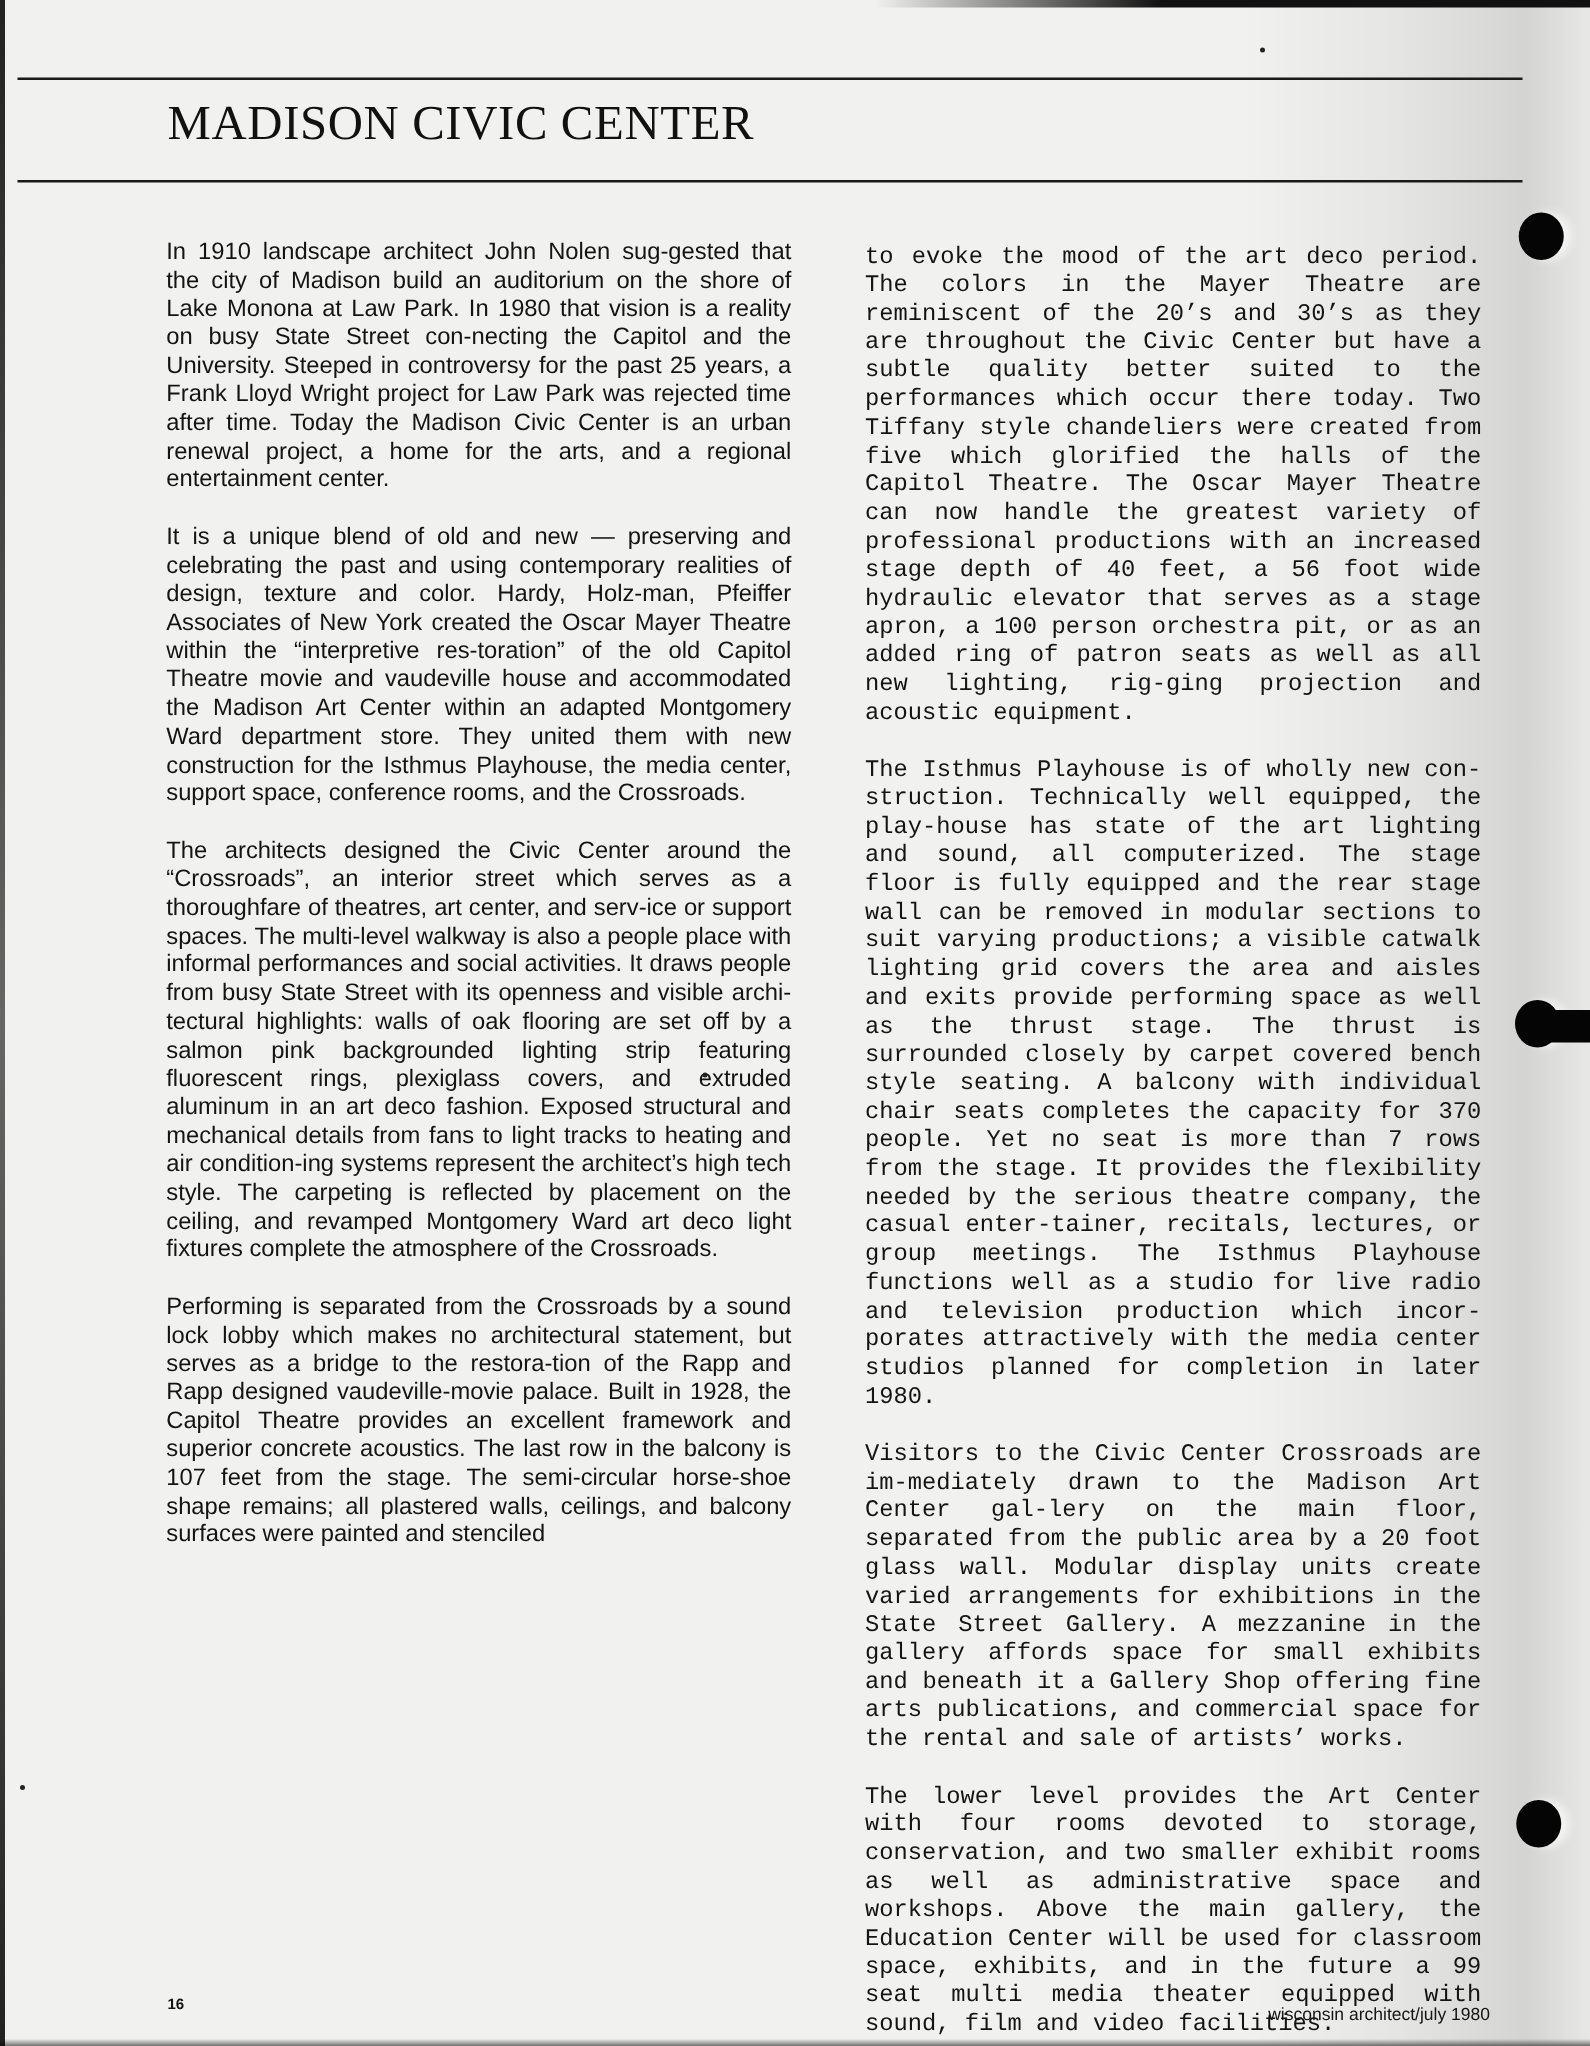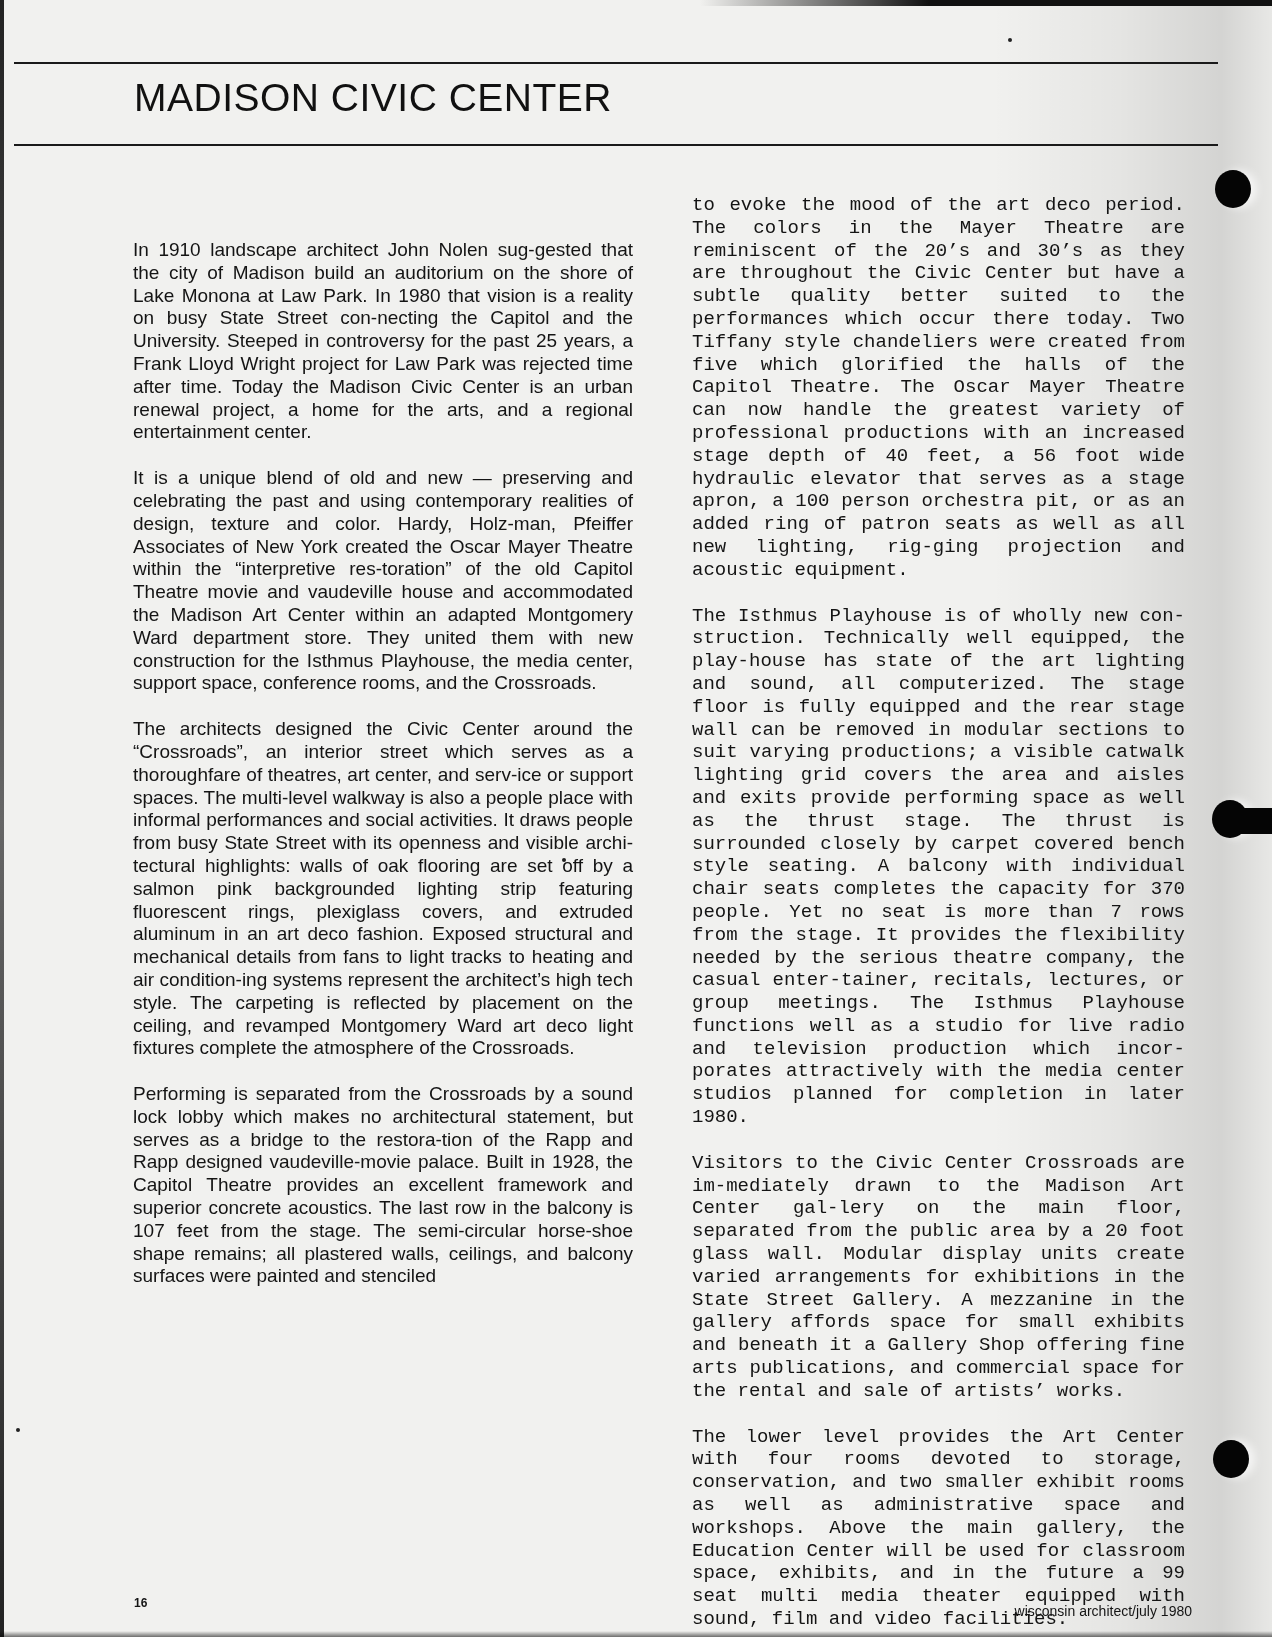--- a/index.html
+++ b/index.html
@@ -29,33 +29,33 @@
       position: absolute; left: 0; right: 0; bottom: 0; height: 6px;
       background: linear-gradient(to bottom, rgba(0,0,0,0), rgba(0,0,0,0.55));
     }
     .rule {
       position: absolute; left: 14px; width: 1204px; height: 2px; background: #1a1a1a;
     }
     .rule.top { top: 62px; }
     .rule.bottom { top: 144px; }
     .title {
       position: absolute; left: 134px; top: 76px;
-      font-family: Liberation Sans, sans-serif;
+      font-family: Liberation Serif, serif;
       font-size: 39px; letter-spacing: 0.5px;
       font-weight: normal;
       margin: 0;
       color: #111;
     }
     .column {
       position: absolute;
       width: 500px;
       font-size: 19px;
       line-height: 22.8px;
     }
-    .column.left { left: 133px; top: 191px; margin-top: 48px; }
+    .column.left { left: 133px; top: 191px; }
     .column.right { left: 692px; top: 194px; width: 493px; font-family: Liberation Mono, monospace; }
     .column p {
       margin: 0 0 23px 0;
       text-align: justify;
       hyphens: manual;
     }
     .page-number {
       position: absolute; left: 134px; top: 1596px;
       font-size: 12px; font-weight: bold;
     }

